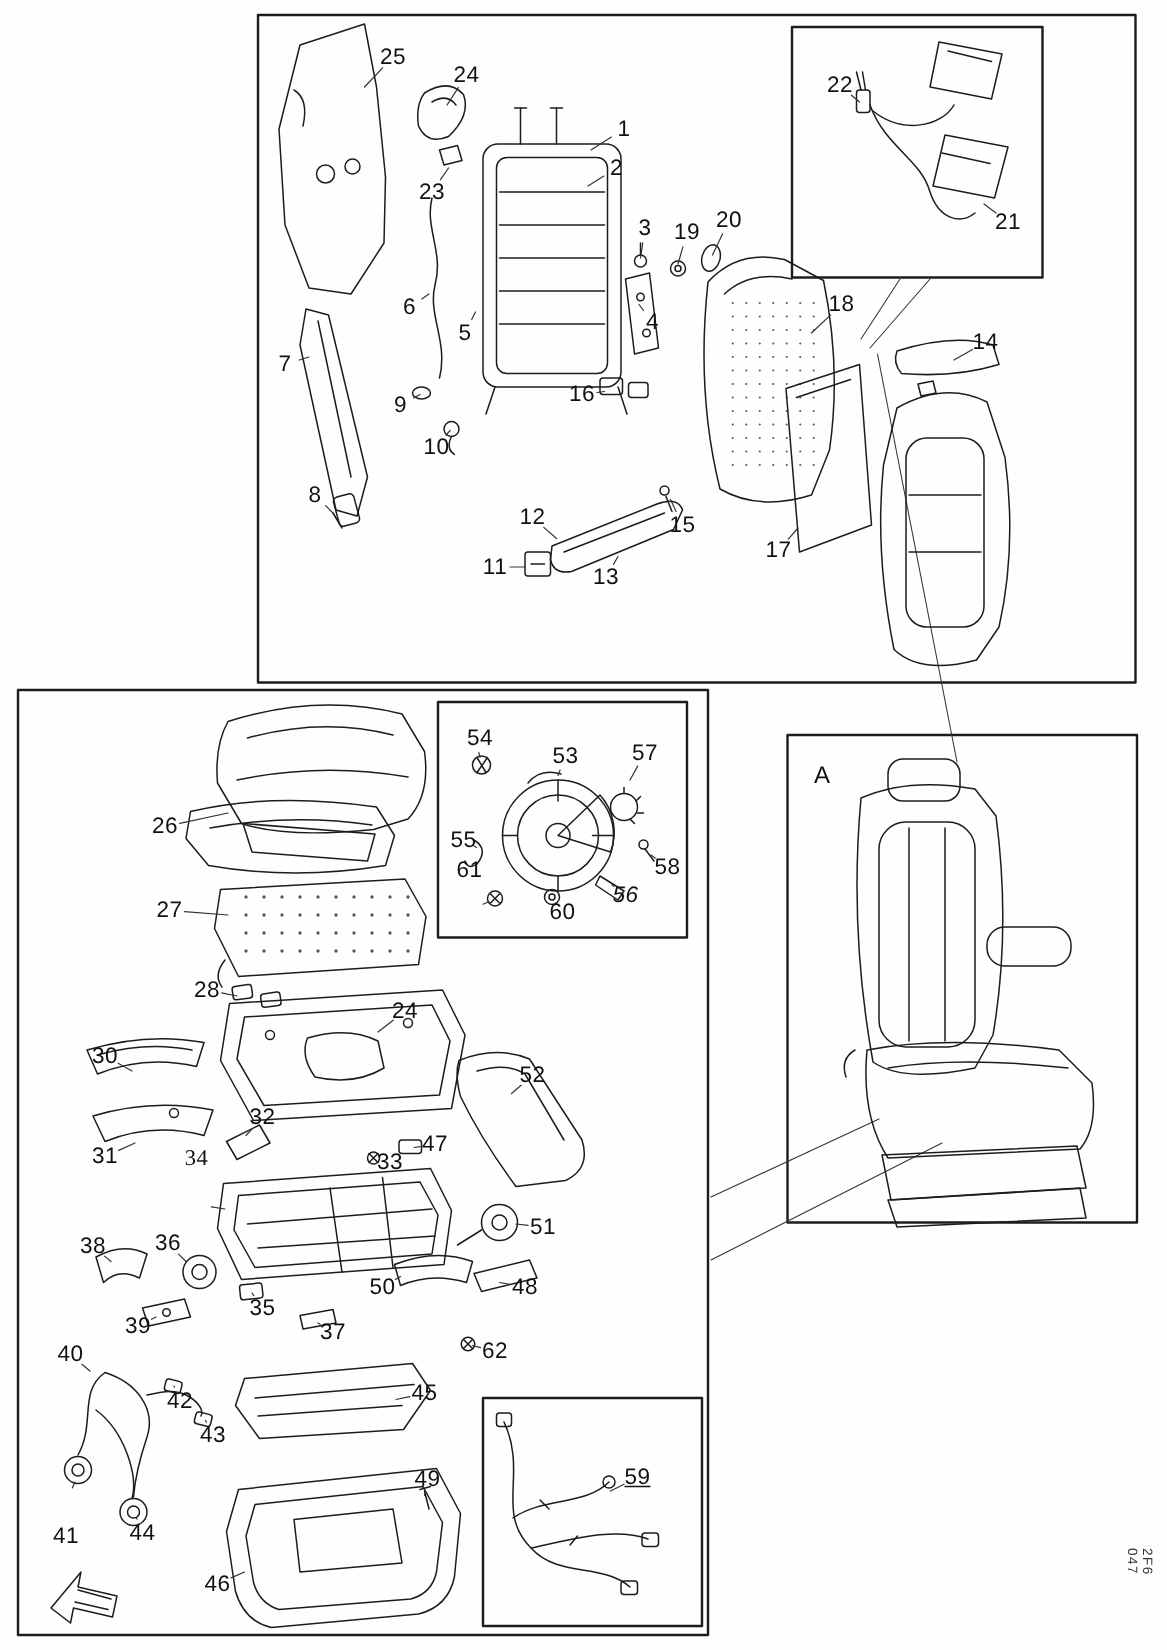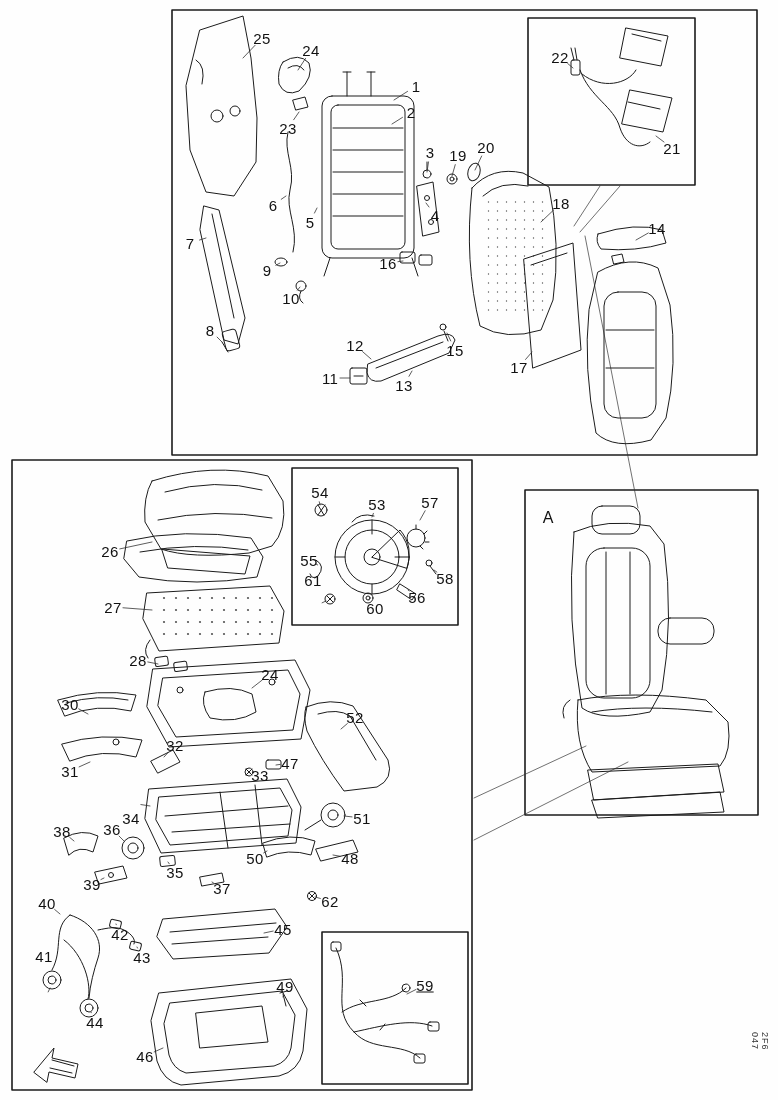--- a/index.html
+++ b/index.html
@@ -486,45 +486,45 @@
       <div class="part-label" style="left: 110px; top: 551px;">26</div>
       <div class="part-label" style="left: 113px; top: 607px;">27</div>
       <div class="part-label" style="left: 138px; top: 660px;">28</div>
       <div class="part-label" style="left: 270px; top: 674px;">24</div>
       <div class="part-label" style="left: 70px; top: 704px;">30</div>
       <div class="part-label" style="left: 70px; top: 771px;">31</div>
       <div class="part-label" style="left: 175px; top: 745px;">32</div>
       <div class="part-label" style="left: 355px; top: 717px;">52</div>
       <div class="part-label" style="left: 260px; top: 775px;">33</div>
       <div class="part-label" style="left: 290px; top: 763px;">47</div>
-      <div class="part-label" style="left: 131px; top: 818px;">34</div>
+      <div class="part-label" style="left: 131px; top: 773px; font-family: Liberation Serif, serif;">34</div>
       <div class="part-label" style="left: 62px; top: 831px;">38</div>
       <div class="part-label" style="left: 112px; top: 829px;">36</div>
       <div class="part-label" style="left: 362px; top: 818px;">51</div>
       <div class="part-label" style="left: 255px; top: 858px;">50</div>
       <div class="part-label" style="left: 350px; top: 858px;">48</div>
       <div class="part-label" style="left: 175px; top: 872px;">35</div>
       <div class="part-label" style="left: 222px; top: 888px;">37</div>
       <div class="part-label" style="left: 92px; top: 884px;">39</div>
       <div class="part-label" style="left: 330px; top: 901px;">62</div>
       <div class="part-label" style="left: 47px; top: 903px;">40</div>
       <div class="part-label" style="left: 120px; top: 934px;">42</div>
       <div class="part-label" style="left: 142px; top: 957px;">43</div>
       <div class="part-label" style="left: 283px; top: 929px;">45</div>
-      <div class="part-label" style="left: 44px; top: 956px; text-align: right;">41</div>
+      <div class="part-label" style="left: 44px; top: 1024px; text-align: right;">41</div>
       <div class="part-label" style="left: 95px; top: 1022px;">44</div>
       <div class="part-label" style="left: 285px; top: 986px;">49</div>
       <div class="part-label" style="left: 145px; top: 1056px;">46</div>
       <div class="part-label" style="left: 320px; top: 492px;">54</div>
       <div class="part-label" style="left: 377px; top: 504px;">53</div>
       <div class="part-label" style="left: 430px; top: 502px;">57</div>
       <div class="part-label" style="left: 309px; top: 560px;">55</div>
       <div class="part-label" style="left: 445px; top: 578px;">58</div>
       <div class="part-label" style="left: 313px; top: 580px;">61</div>
       <div class="part-label" style="left: 375px; top: 608px;">60</div>
-      <div class="part-label" style="left: 417px; top: 597px;">56</div>
+      <div class="part-label" style="left: 417px; top: 597px; font-style: italic;">56</div>
       <div class="part-label" style="left: 425px; top: 985px; text-decoration: underline;">59</div>
     </div>
 
   <div class="zone-label" style="left:548px;top:518px;">A</div>
 
   <div class="code-label">2F6 047</div>
 </div>
 
 </body></html>

